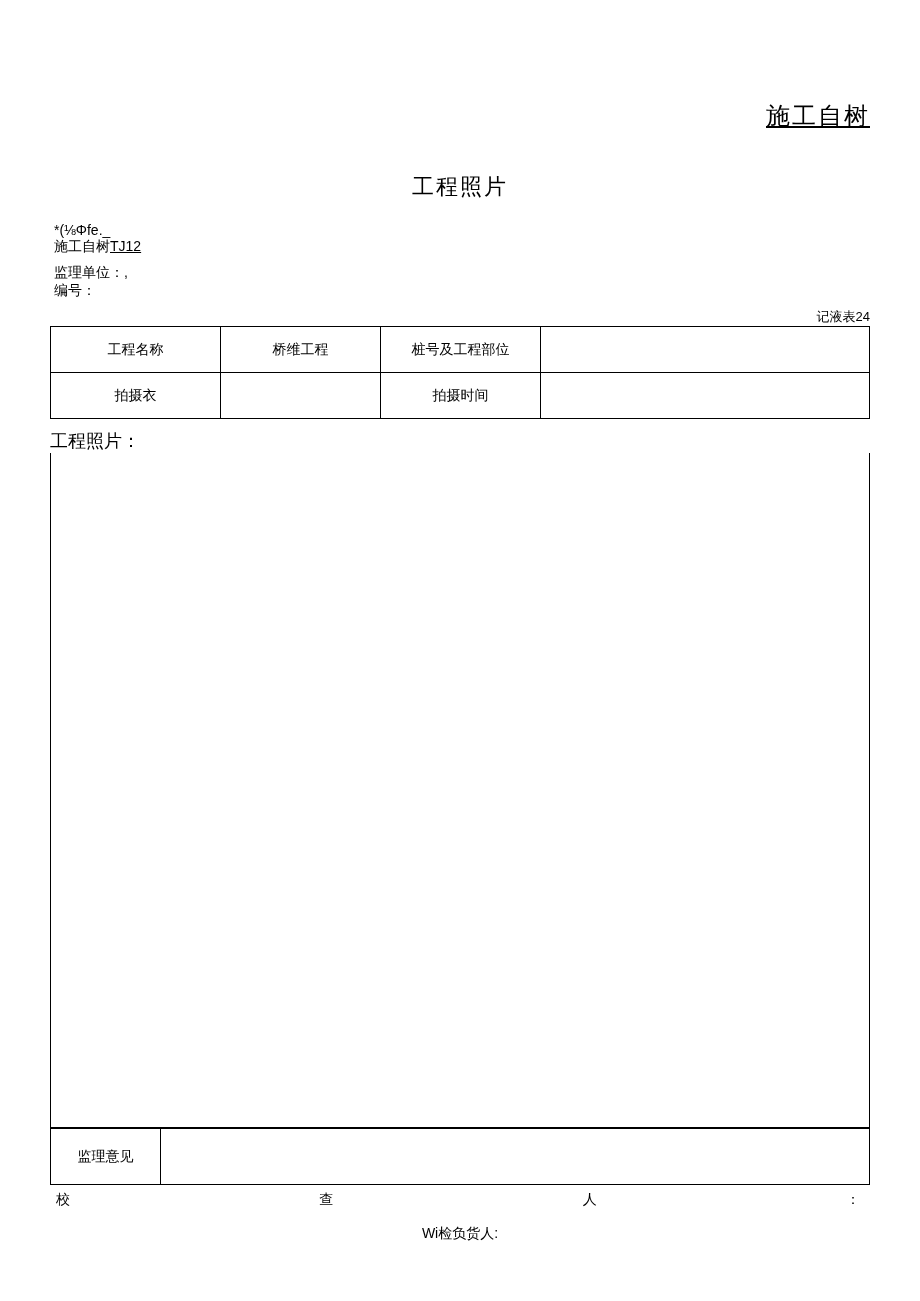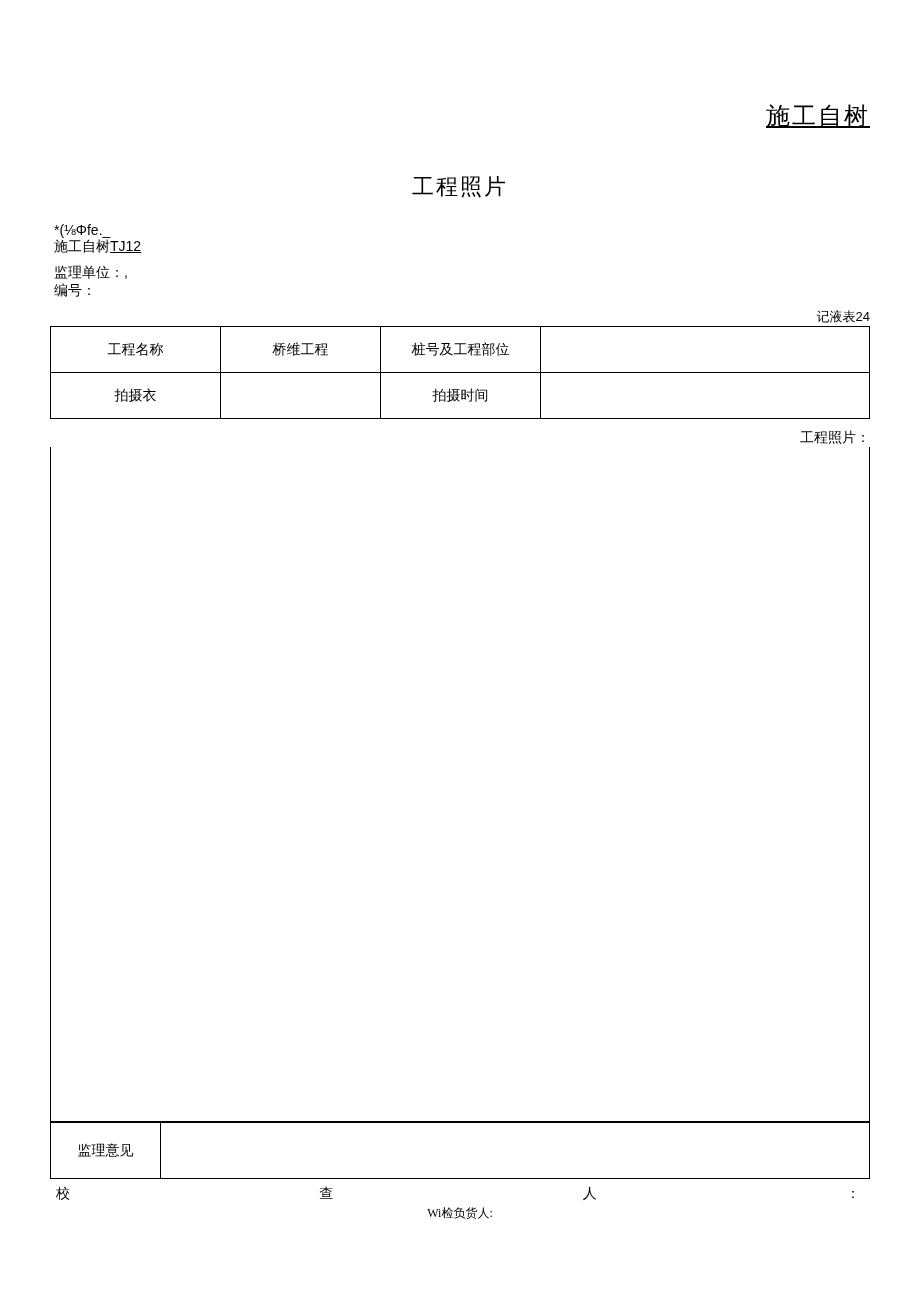--- a/index.html
+++ b/index.html
@@ -53,23 +53,23 @@
       height: 46px;
       text-align: center;
       vertical-align: middle;
       padding: 2px 0;
     }
     .form-table .label-col { width: 170px; }
     .form-table .val-col { width: 160px; font-family: Liberation Mono, monospace; }
     .form-table .label-col2 { width: 160px; }
     .row3-label { text-align: left; padding-left: 4px; line-height: 1.6; }
     .photo-label {
-      font-size: 14px;
+      font-size: 18px;
       margin-top: 10px;
-      text-align: right;
+      text-align: left;
     }
     .photo-box {
       border-left: 1px solid #000;
       border-right: 1px solid #000;
       border-bottom: 1px solid #000;
       height: 675px;
       width: 100%;
     }
     .opinion-table {
       border-collapse: collapse;
@@ -85,23 +85,22 @@
     .opinion-label { width: 110px; }
     .footer-line {
       display: flex;
       justify-content: space-between;
       font-size: 14px;
       margin-top: 6px;
       padding: 0 10px 0 6px;
     }
     .footer-center {
       text-align: center;
-      font-size: 12px;
-      margin-top: 2px;
-      font-family: Liberation Serif, serif;
+      font-size: 14px;
+      margin-top: 16px;
     }
   </style>
 </head>
 <body>
 
 <div class="title1">施工自树</div>
 <div class="title2">工程照片</div>
 
 <div class="meta-row">
   <div class="meta-left">*(⅛Φfe._</div>

